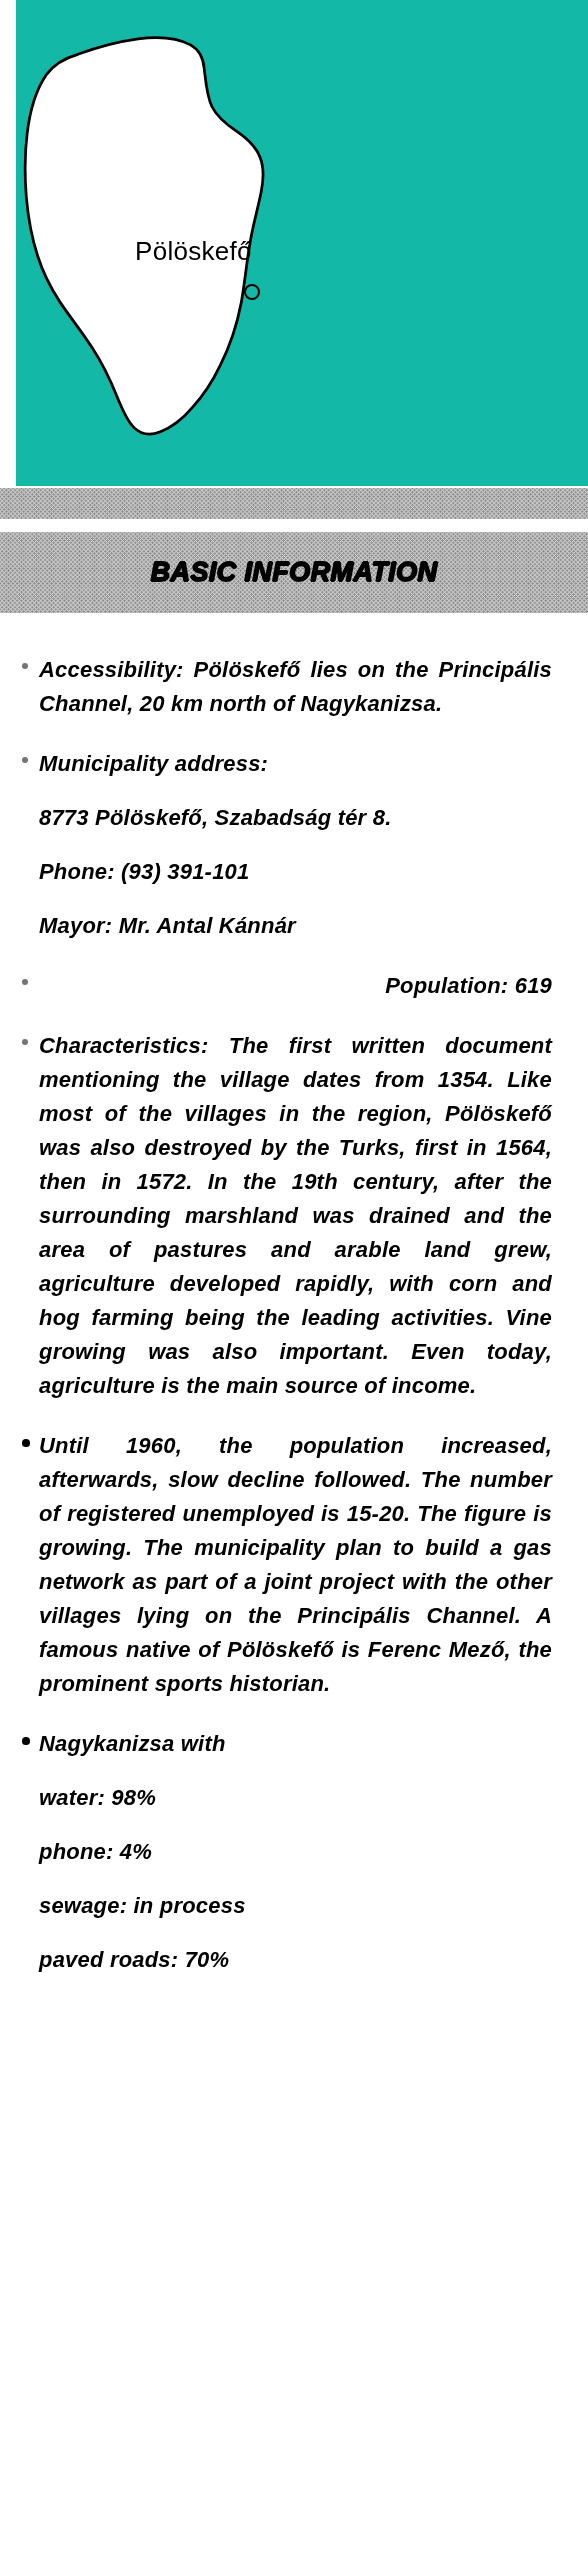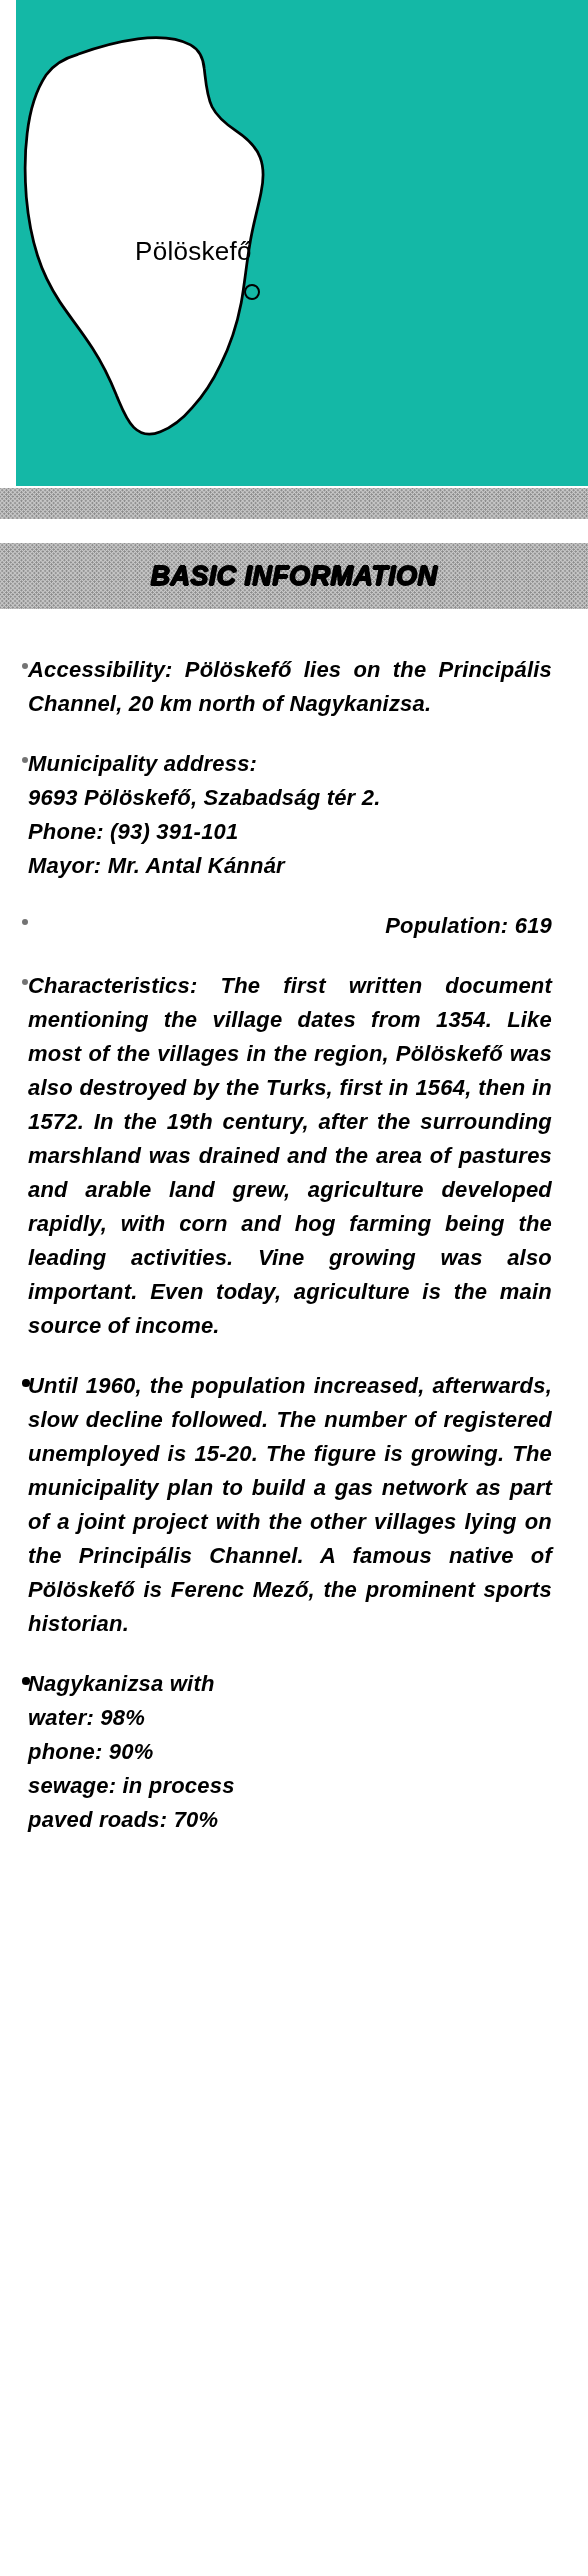--- a/index.html
+++ b/index.html
@@ -62,23 +62,23 @@
   .band-top {
     position: absolute;
     left: 0;
     top: 488px;
     width: 588px;
     height: 31px;
   }
   .band-title {
     position: absolute;
     left: 0;
-    top: 543px;
-    width: 588px;
-    height: 66px;
+    top: 532px;
+    width: 588px;
+    height: 81px;
     display: flex;
     align-items: center;
     justify-content: center;
   }
   .band-title .title-text {
     font-size: 27px;
     font-weight: bold;
     font-style: italic;
     letter-spacing: 0.4px;
     color: #000;
@@ -92,21 +92,21 @@
 
   
   .content {
     position: absolute;
     left: 0;
     top: 653px;
     width: 588px;
   }
   .bullet-item {
     position: relative;
-    padding-left: 28px;
+    padding-left: 39px;
     padding-right: 36px;
     margin-bottom: 26px;
   }
   .bullet-mark {
     position: absolute;
     left: 22.4px;
     top: 10.3px;
     width: 7.7px;
     height: 7.7px;
     background: #000;
@@ -125,20 +125,21 @@
     font-weight: bold;
     text-align: justify;
     letter-spacing: 0.2px;
     margin: 0;
   }
   .para.nojust {
     text-align: right;
   }
   .line {
     display: block;
+    margin-top: 20px;
   }
   .sub-lines {
     font-size: 22px;
     line-height: 34px;
     font-style: italic;
     font-weight: bold;
     letter-spacing: 0.2px;
   }
 </style>
 </head>
@@ -183,21 +184,21 @@
 
   <div class="bullet-item">
     <span class="bullet-mark faint"></span>
     <p class="para">Accessibility: Pölöskefő lies on the Principális Channel, 20 km north of Nagykanizsa.</p>
   </div>
 
   <div class="bullet-item">
     <span class="bullet-mark faint"></span>
     <div class="sub-lines">
       <span class="line">Municipality address:</span>
-      <span class="line">9693 Pölöskefő, Szabadság tér 2.</span>
+      <span class="line">8773 Pölöskefő, Szabadság tér 8.</span>
       <span class="line">Phone: (93) 391-101</span>
       <span class="line">Mayor: Mr. Antal Kánnár</span>
     </div>
   </div>
 
   <div class="bullet-item">
     <span class="bullet-mark faint"></span>
     <p class="para nojust">Population: 619</p>
   </div>
 
@@ -209,20 +210,20 @@
   <div class="bullet-item">
     <span class="bullet-mark"></span>
     <p class="para">Until 1960, the population increased, afterwards, slow decline followed. The number of registered unemployed is 15-20. The figure is growing. The municipality plan to build a gas network as part of a joint project with the other villages lying on the Principális Channel. A famous native of Pölöskefő is Ferenc Mező, the prominent sports historian.</p>
   </div>
 
   <div class="bullet-item">
     <span class="bullet-mark"></span>
     <div class="sub-lines">
       <span class="line">Nagykanizsa with</span>
       <span class="line">water: 98%</span>
-      <span class="line">phone: 90%</span>
+      <span class="line">phone: 4%</span>
       <span class="line">sewage: in process</span>
       <span class="line">paved roads: 70%</span>
     </div>
   </div>
 
 </div>
 
 
 </body></html>

